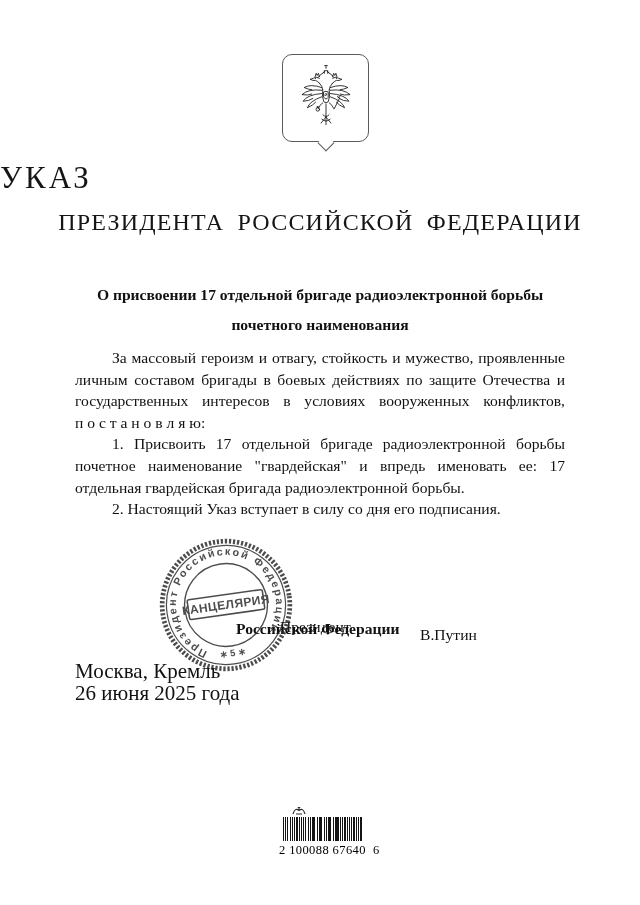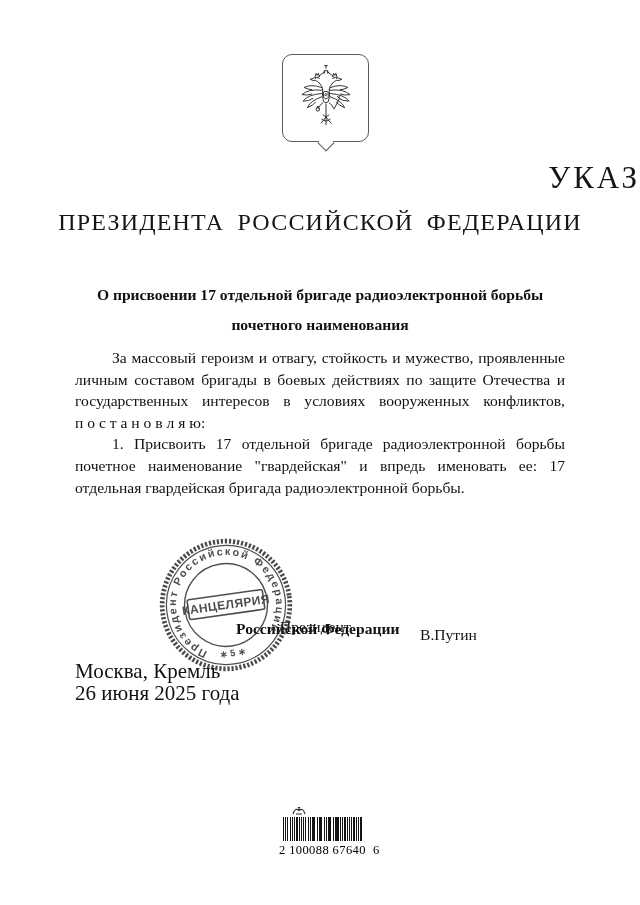--- a/index.html
+++ b/index.html
@@ -16,21 +16,21 @@
   .emblem-point {
     position:absolute; left:50%; bottom:-7.5px; width:11px; height:11px;
     transform:translateX(-50%) rotate(45deg);
     border-right:1.5px solid #5a5a5a; border-bottom:1.5px solid #5a5a5a;
     background:#fff;
   }
   .emblem-eagle { position:absolute; left:50%; top:9px; transform:translateX(-50%); }
 
   
   .decree-title {
-    position:absolute; left:0; top:160px; width:640px; text-align:right;
+    position:absolute; left:0; top:160px; width:640px; text-align:left;
     font-size:31px; letter-spacing:3px; color:#151515;
   }
   .decree-subtitle {
     position:absolute; left:0; top:209px; width:640px; text-align:center;
     font-size:24px; letter-spacing:1.2px; word-spacing:6px; color:#151515;
   }
   .decree-heading {
     position:absolute; left:70px; top:280px; width:500px; text-align:center;
     font-size:15.6px; font-weight:bold; line-height:30px;
   }
@@ -111,20 +111,21 @@
     <div class="emblem-point"></div>
   </div>
 
   <div class="decree-title">УКАЗ</div>
   <div class="decree-subtitle">ПРЕЗИДЕНТА РОССИЙСКОЙ ФЕДЕРАЦИИ</div>
   <div class="decree-heading">О присвоении 17 отдельной бригаде радиоэлектронной борьбы почетного наименования</div>
 
   <div class="decree-body">
     <p>За массовый героизм и отвагу, стойкость и мужество, проявленные личным составом бригады в боевых действиях по защите Отечества и государственных интересов в условиях вооруженных конфликтов, п&nbsp;о&nbsp;с&nbsp;т&nbsp;а&nbsp;н&nbsp;о&nbsp;в&nbsp;л&nbsp;я&nbsp;ю:</p>
     <p>1.&nbsp;Присвоить 17 отдельной бригаде радиоэлектронной борьбы почетное наименование "гвардейская" и впредь именовать ее: 17 отдельная гвардейская бригада радиоэлектронной борьбы.</p>
+    <p>2.&nbsp;Настоящий Указ вступает в силу со дня его подписания.</p>
   </div>
 
   <div class="signature-line1">Президент</div>
   <div class="signature-line2">Российской Федерации</div>
   <div class="signature-name">В.Путин</div>
 
   <svg class="stamp" viewBox="0 0 160 160">
     <g transform="rotate(-8 80 80)" stroke="#2b2b2b" fill="none">
       <circle cx="80" cy="80" r="74" stroke-width="5.5" stroke-dasharray="2.6 2.1"></circle>
       <circle cx="80" cy="80" r="69" stroke-width="1.4"></circle>

